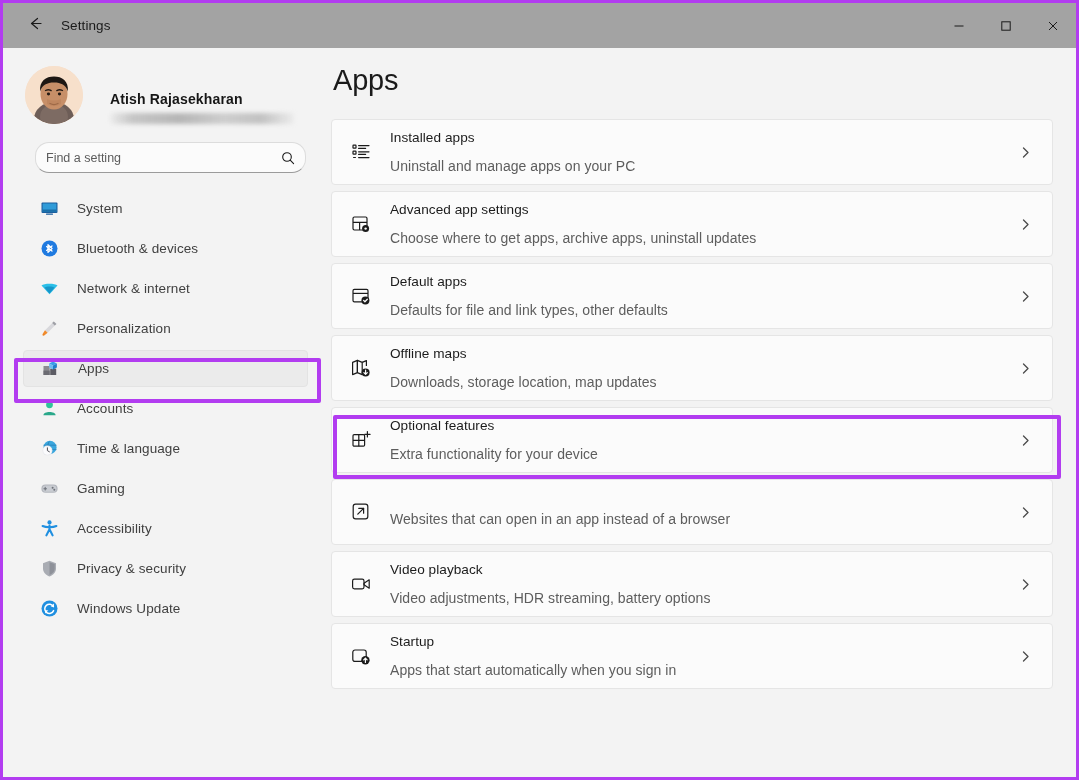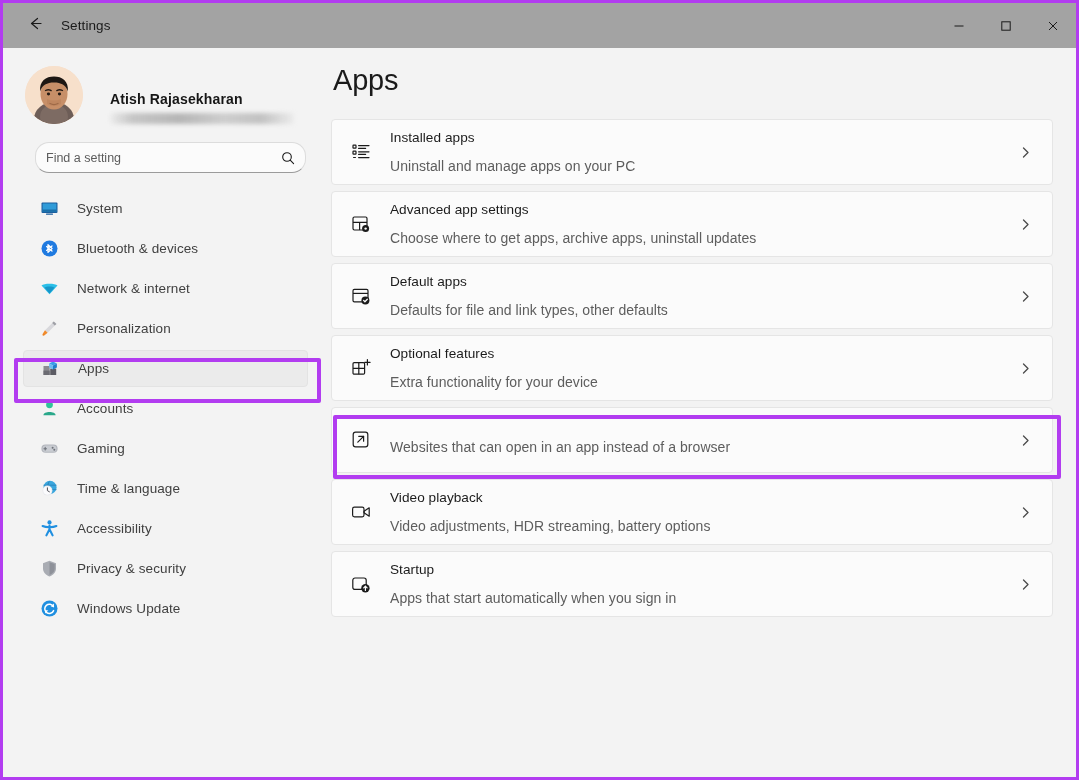--- a/index.html
+++ b/index.html
@@ -383,47 +383,47 @@
             <circle cx="9.5" cy="5.8" r="3.4" fill="#2fc39a"></circle>
             <path d="M3.4 16.2 C3.4 11.8, 15.6 11.8, 15.6 16.2 Z" fill="#2aa88a"></path>
           </svg>
         </span>
         <span class="nav-label">Accounts</span>
       </div>
 
       <div class="nav-item">
         <span class="nav-icon">
           <svg width="19" height="19" viewBox="0 0 19 19">
-            <rect x="1.4" y="5.6" width="16.2" height="8.2" rx="4.1" fill="#b3b6bd"></rect>
-            <rect x="2.6" y="6.6" width="13.8" height="6.2" rx="3.1" fill="#c9ccd2"></rect>
-            <path d="M5.2 8.4 V11 M3.9 9.7 H6.5" stroke="#6e727a" stroke-width="1.1" stroke-linecap="round"></path>
-            <circle cx="12.6" cy="8.8" r="1" fill="#6e727a"></circle>
-            <circle cx="14.3" cy="10.8" r="1" fill="#6e727a"></circle>
-          </svg>
-        </span>
-        <span class="nav-label">Gaming</span>
-      </div>
-
-      <div class="nav-item">
-        <span class="nav-icon">
-          <svg width="19" height="19" viewBox="0 0 19 19">
             <circle cx="10" cy="8.4" r="6.6" fill="#3aa6dd"></circle>
             <path d="M10 1.8 C6 4, 6 12.8, 10 15 C8 12.5, 8 4.3, 10 1.8Z" fill="#2b86bd"></path>
             <path d="M3.6 6.2 H16.4 M3.6 10.6 H16.4" stroke="#2b86bd" stroke-width=".9"></path>
             <circle cx="7.4" cy="11.6" r="5" fill="#e9eaee"></circle>
             <circle cx="7.4" cy="11.6" r="4.1" fill="#fbfbfd"></circle>
             <path d="M7.4 8.8 V11.6 L9.4 12.8" stroke="#4a4a52" stroke-width="1" fill="none" stroke-linecap="round"></path>
           </svg>
         </span>
         <span class="nav-label">Time &amp; language</span>
       </div>
 
       <div class="nav-item">
         <span class="nav-icon">
           <svg width="19" height="19" viewBox="0 0 19 19">
+            <rect x="1.4" y="5.6" width="16.2" height="8.2" rx="4.1" fill="#b3b6bd"></rect>
+            <rect x="2.6" y="6.6" width="13.8" height="6.2" rx="3.1" fill="#c9ccd2"></rect>
+            <path d="M5.2 8.4 V11 M3.9 9.7 H6.5" stroke="#6e727a" stroke-width="1.1" stroke-linecap="round"></path>
+            <circle cx="12.6" cy="8.8" r="1" fill="#6e727a"></circle>
+            <circle cx="14.3" cy="10.8" r="1" fill="#6e727a"></circle>
+          </svg>
+        </span>
+        <span class="nav-label">Gaming</span>
+      </div>
+
+      <div class="nav-item">
+        <span class="nav-icon">
+          <svg width="19" height="19" viewBox="0 0 19 19">
             <circle cx="9.5" cy="3.4" r="2.1" fill="#1f8fe0"></circle>
             <path d="M2.6 7 C6 8.6, 13 8.6, 16.4 7" stroke="#1f8fe0" stroke-width="2.1" fill="none" stroke-linecap="round"></path>
             <path d="M9.5 6.6 V10.6 M9.5 10.2 L6.4 16.4 M9.5 10.2 L12.6 16.4" stroke="#1f8fe0" stroke-width="2.1" fill="none" stroke-linecap="round"></path>
           </svg>
         </span>
         <span class="nav-label">Accessibility</span>
       </div>
 
       <div class="nav-item">
         <span class="nav-icon">
@@ -510,20 +510,40 @@
           <div class="card-title">Default apps</div>
           <div class="card-sub">Defaults for file and link types, other defaults</div>
         </div>
         <span class="card-chevron">
           <svg width="13" height="13" viewBox="0 0 13 13" fill="none" stroke="currentColor" stroke-width="1.3">
             <path d="M4.5 2 L9 6.5 L4.5 11" stroke-linecap="round" stroke-linejoin="round"></path>
           </svg>
         </span>
       </div>
 
+      <div class="card">
+        <span class="card-icon">
+          <svg width="22" height="22" viewBox="0 0 22 22" fill="none" stroke="currentColor" stroke-width="1.2">
+            <path d="M2.6 5.4 L7.4 3.4 V15.6 L2.6 17.6 Z" stroke-linejoin="round"></path>
+            <path d="M7.4 3.4 L12.2 5.4 V17.6 L7.4 15.6 Z" stroke-linejoin="round"></path>
+            <path d="M12.2 5.4 L16.4 3.6 V9" stroke-linejoin="round"></path>
+            <circle cx="15.6" cy="15.4" r="4" fill="currentColor" stroke="none"></circle>
+            <path d="M15.6 13.2 V17.2 M13.9 15.6 L15.6 17.4 L17.3 15.6" stroke="#fbfbfb" stroke-width="1.2" stroke-linecap="round" stroke-linejoin="round" fill="none"></path>
+          </svg>
+        </span>
+        <div class="card-text">
+          <div class="card-title">Offline maps</div>
+          <div class="card-sub">Downloads, storage location, map updates</div>
+        </div>
+        <span class="card-chevron">
+          <svg width="13" height="13" viewBox="0 0 13 13" fill="none" stroke="currentColor" stroke-width="1.3">
+            <path d="M4.5 2 L9 6.5 L4.5 11" stroke-linecap="round" stroke-linejoin="round"></path>
+          </svg>
+        </span>
+      </div>
 
       <div class="card">
         <span class="card-icon">
           <svg width="22" height="22" viewBox="0 0 22 22" fill="none" stroke="currentColor" stroke-width="1.2">
             <rect x="3" y="5.6" width="11.6" height="11.6" rx="1.2"></rect>
             <path d="M8.8 5.6 V17.2 M3 11.4 H14.6"></path>
             <path d="M17.4 2.6 V8 M14.7 5.3 H20.1" stroke-linecap="round"></path>
           </svg>
         </span>
         <div class="card-text">

